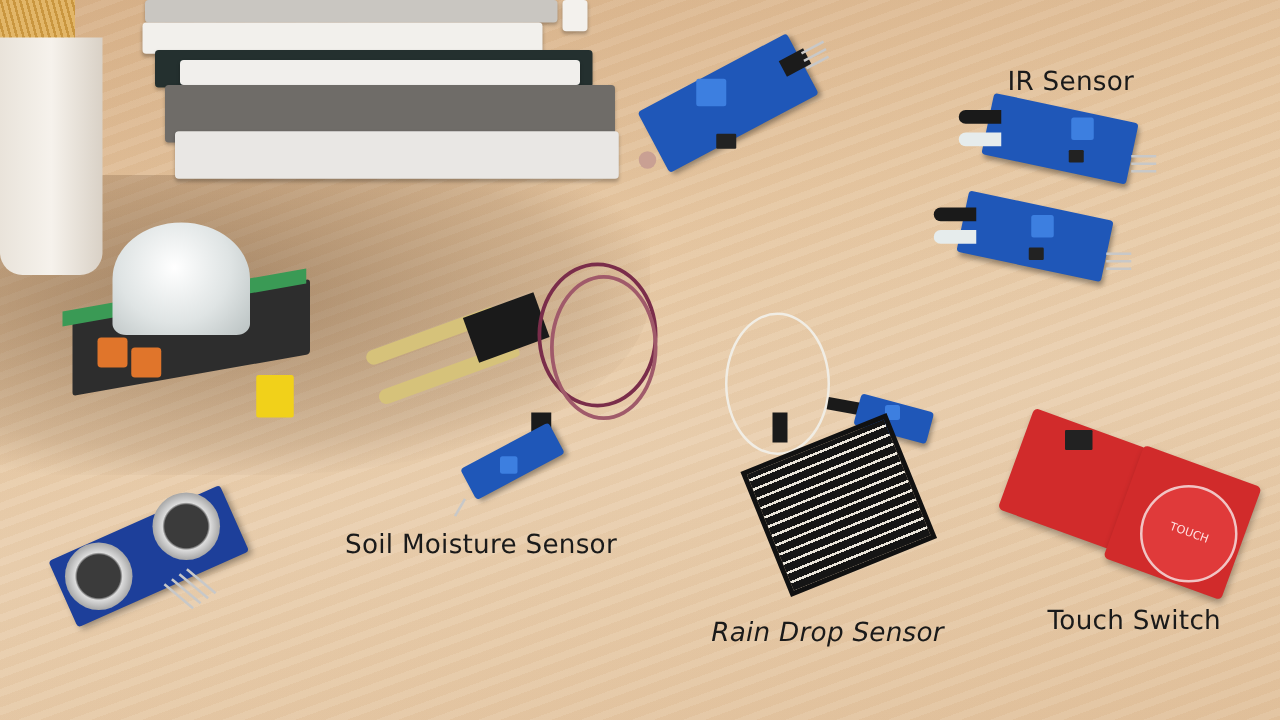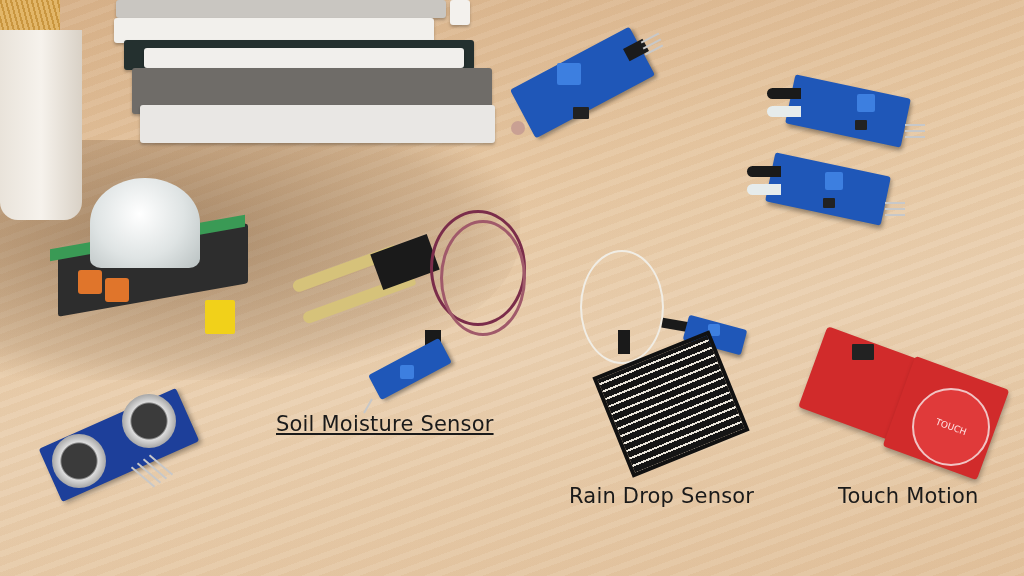--- a/index.html
+++ b/index.html
@@ -73,20 +73,21 @@
     <div class="obj pcb-blue" style="left:10px;top:30px;width:135px;height:55px;transform:rotate(-28deg);"></div>
     <div class="pot" style="left:52px;top:38px;width:24px;height:22px;"></div>
     <div class="chip" style="left:68px;top:82px;width:16px;height:12px;"></div>
     <div class="hdr" style="left:120px;top:18px;width:22px;height:14px;transform:rotate(-28deg);"></div>
     <div class="pin" style="left:135px;top:12px;width:20px;transform:rotate(-28deg);"></div>
     <div class="pin" style="left:137px;top:18px;width:20px;transform:rotate(-28deg);"></div>
     <div class="pin" style="left:139px;top:24px;width:20px;transform:rotate(-28deg);"></div>
     <div class="obj" style="left:6px;top:96px;width:14px;height:14px;background:#c9a093;border-radius:50%;"></div>
   </div>
 
+  <div class="label" style="left:806px;top:53px;">IR Sensor</div>
   <div class="obj" style="left:765px;top:82px;width:165px;height:75px;">
     <div class="obj pcb-blue" style="left:24px;top:4px;width:118px;height:50px;transform:rotate(12deg);"></div>
     <div class="led-ir" style="left:2px;top:6px;background:#1a1a1a;"></div>
     <div class="led-ir" style="left:2px;top:24px;background:#e6ecec;"></div>
     <div class="pot" style="left:92px;top:12px;"></div>
     <div class="chip" style="left:90px;top:38px;width:12px;height:10px;"></div>
     <div class="pin" style="left:140px;top:42px;width:20px;"></div>
     <div class="pin" style="left:140px;top:48px;width:20px;"></div>
     <div class="pin" style="left:140px;top:54px;width:20px;"></div>
   </div>
@@ -105,45 +106,45 @@
     <div class="prong" style="left:10px;top:58px;width:110px;height:12px;transform:rotate(-20deg);"></div>
     <div class="prong" style="left:20px;top:88px;width:118px;height:12px;transform:rotate(-20deg);"></div>
     <div class="obj" style="left:95px;top:38px;width:60px;height:38px;background:#1a1a1a;transform:rotate(-20deg);"></div>
     <div class="wire" style="left:150px;top:5px;width:90px;height:110px;border-width:3px;border-color:#7a2d4a;border-radius:50%;"></div>
     <div class="wire" style="left:160px;top:15px;width:80px;height:110px;border-width:3px;border-color:#a05a6a;border-radius:50%;"></div>
     <div class="obj" style="left:145px;top:125px;width:16px;height:24px;background:#1a1a1a;"></div>
     <div class="obj pcb-blue" style="left:90px;top:150px;width:80px;height:28px;transform:rotate(-28deg);"></div>
     <div class="pot" style="left:120px;top:160px;width:14px;height:14px;"></div>
     <div class="pin" style="left:80px;top:200px;width:16px;transform:rotate(-60deg);"></div>
   </div>
-  <div class="label" style="left:276px;top:412px;text-decoration:underline;">Soil Moisture Sensor</div>
+  <div class="label" style="left:276px;top:423px;">Soil Moisture Sensor</div>
 
   <div class="obj" style="left:38px;top:380px;width:170px;height:120px;">
     <div class="obj us-board" style="left:6px;top:36px;width:150px;height:58px;transform:rotate(-24deg);"></div>
     <div class="us-can" style="left:14px;top:54px;"></div>
     <div class="us-can" style="left:84px;top:14px;"></div>
     <div class="pin" style="left:90px;top:96px;width:30px;transform:rotate(40deg);"></div>
     <div class="pin" style="left:96px;top:92px;width:30px;transform:rotate(40deg);"></div>
     <div class="pin" style="left:102px;top:88px;width:30px;transform:rotate(40deg);"></div>
     <div class="pin" style="left:108px;top:84px;width:30px;transform:rotate(40deg);"></div>
   </div>
 
   <div class="obj" style="left:570px;top:250px;width:200px;height:240px;">
     <div class="wire" style="left:10px;top:0;width:80px;height:110px;border-width:2px;border-color:#f1ede4;border-radius:50%;"></div>
     <div class="obj" style="left:48px;top:80px;width:12px;height:24px;background:#1a1a1a;"></div>
     <div class="obj" style="left:92px;top:70px;width:28px;height:10px;background:#1a1a1a;transform:rotate(10deg);"></div>
     <div class="obj pcb-blue" style="left:115px;top:72px;width:60px;height:26px;transform:rotate(15deg);"></div>
     <div class="pot" style="left:138px;top:74px;width:12px;height:12px;"></div>
     <div class="obj rain-plate" style="left:38px;top:100px;width:118px;height:100px;transform:rotate(-22deg);"></div>
   </div>
-  <div class="label" style="left:569px;top:484px;">Rain Drop Sensor</div>
+  <div class="label" style="left:569px;top:494px;font-style:italic;">Rain Drop Sensor</div>
 
   <div class="obj" style="left:800px;top:322px;width:210px;height:155px;">
     <div class="obj pcb-red" style="left:10px;top:18px;width:96px;height:86px;transform:rotate(20deg);"></div>
     <div class="chip" style="left:52px;top:22px;width:22px;height:16px;"></div>
     <div class="obj pcb-red" style="left:96px;top:48px;width:100px;height:96px;transform:rotate(20deg);"></div>
     <div class="touch-circle" style="left:112px;top:66px;width:74px;height:74px;">
       <span style="transform:rotate(20deg);">TOUCH</span>
     </div>
   </div>
-  <div class="label" style="left:838px;top:484px;">Touch Motion</div>
+  <div class="label" style="left:838px;top:484px;">Touch Switch</div>
 
 </div>
 
 </body></html>

